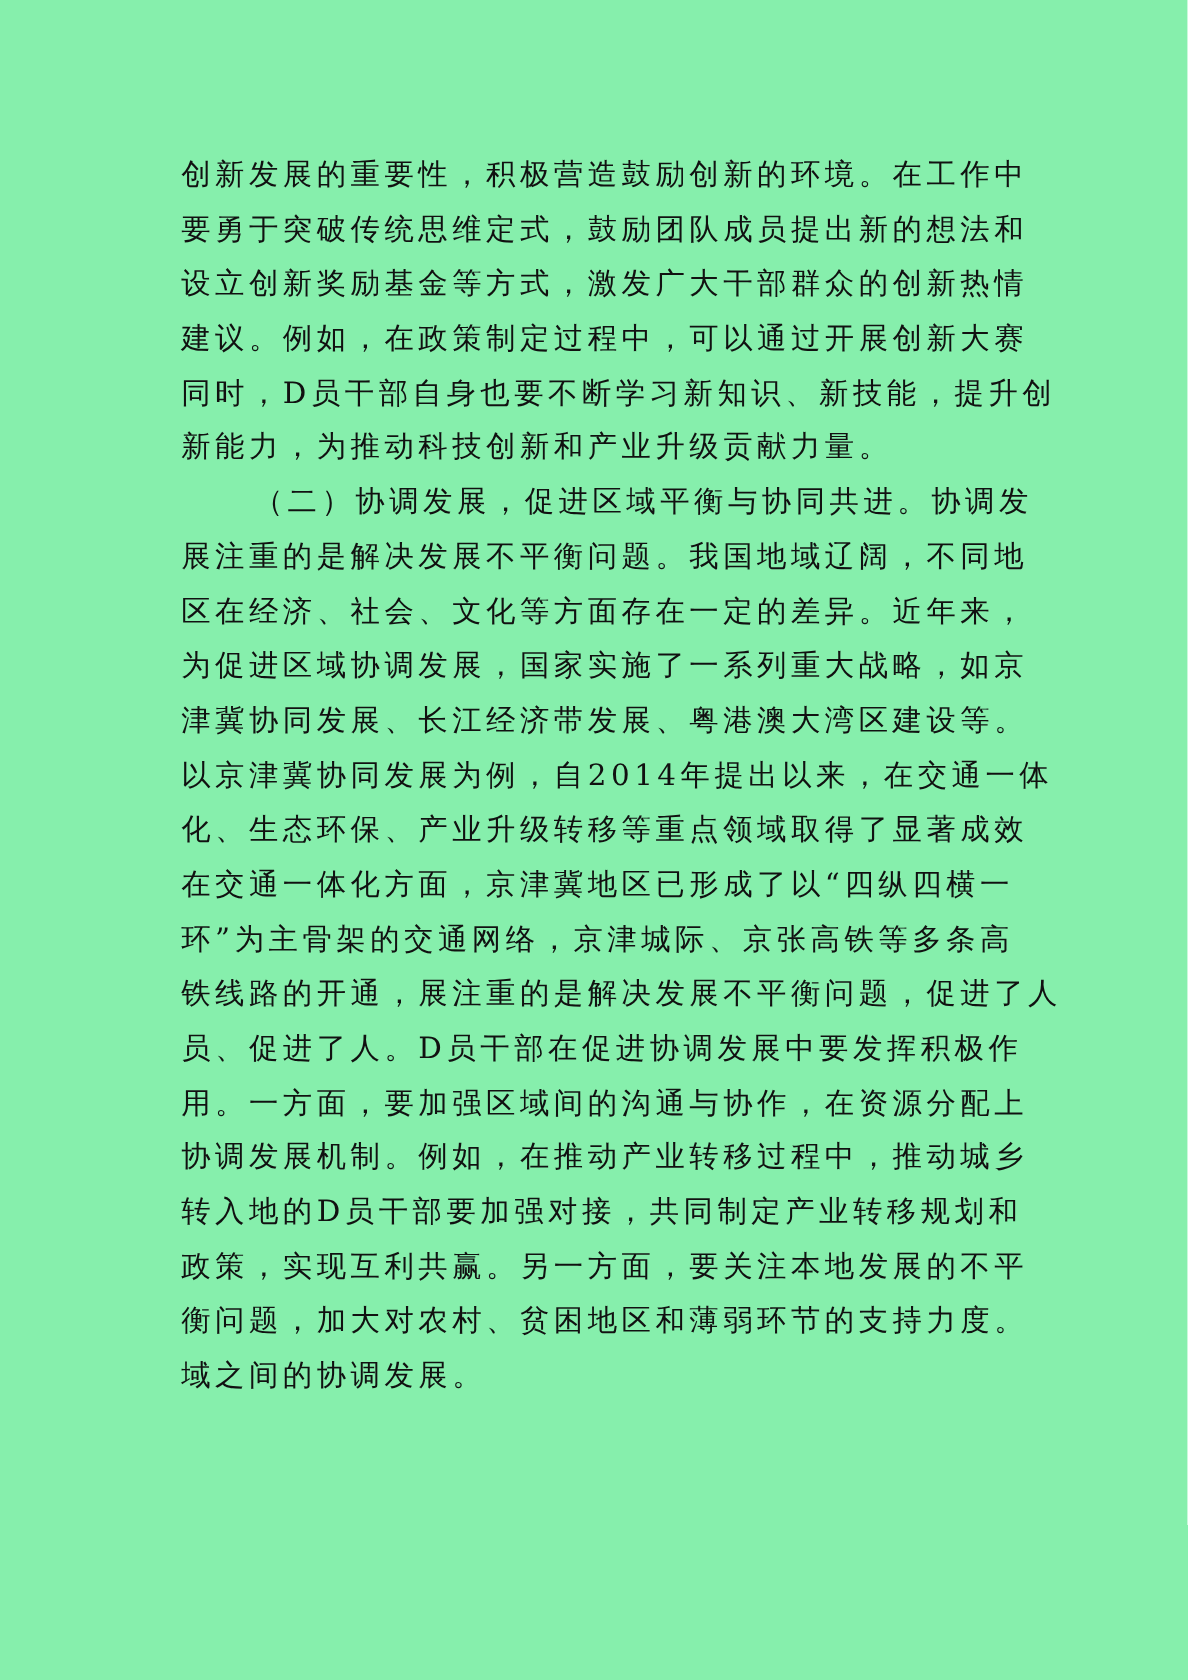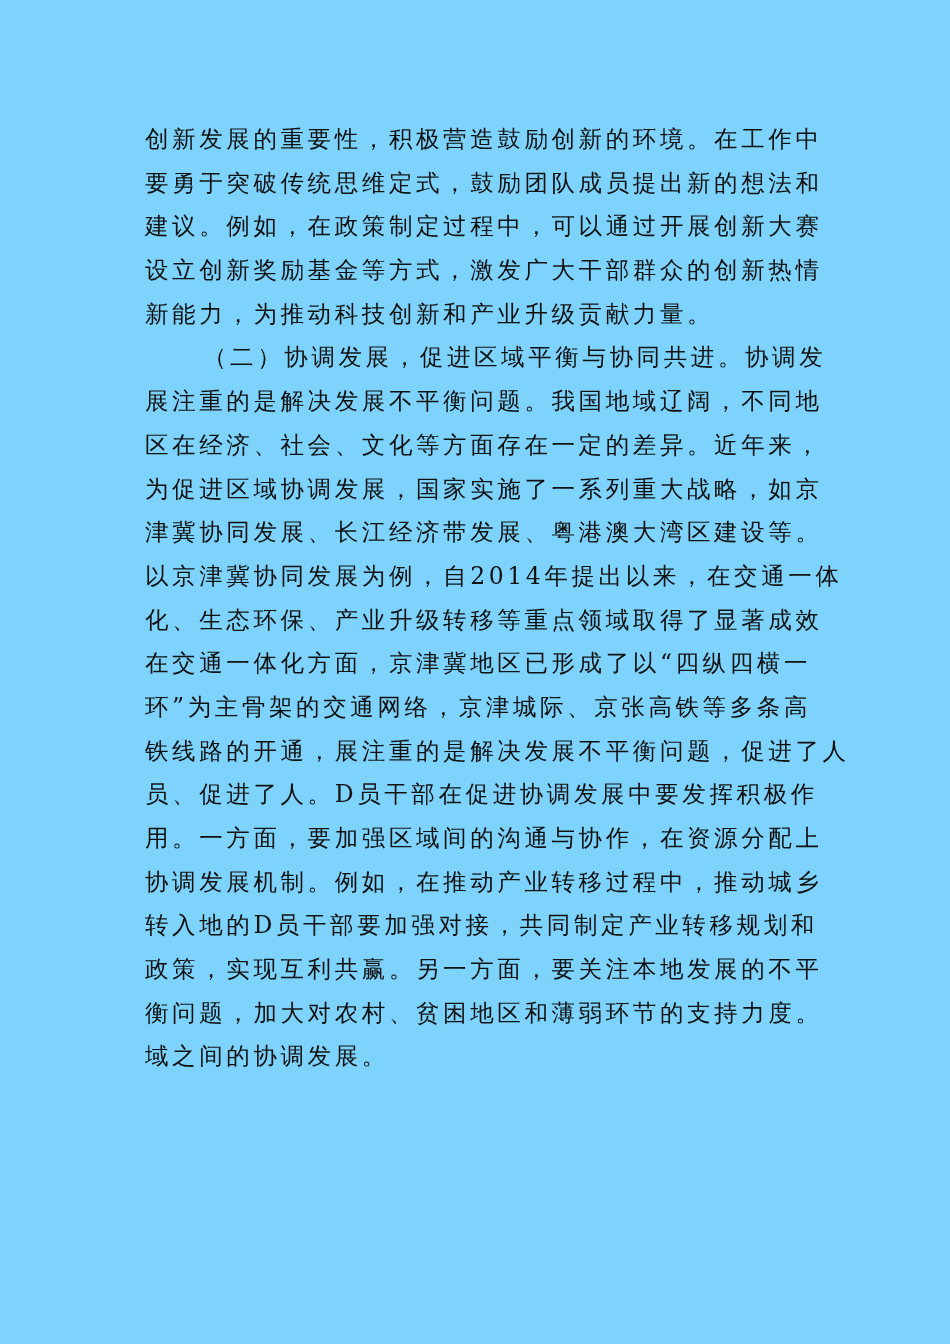--- a/index.html
+++ b/index.html
@@ -14,21 +14,21 @@
       overflow: hidden;
       font-family: "DejaVu Serif", "Liberation Serif", serif;
       color: #111111;
     }
     .page {
       position: absolute;
       left: 0;
       top: 0;
       width: 950px;
       height: 1344px;
-      background: #7dd3fc;
+      background: #86efac;
     }
     .text-block {
       position: absolute;
       left: 145px;
       top: 118px;
       width: 665px;
     }
     .line {
       height: 43.7px;
       line-height: 43.7px;
@@ -46,22 +46,23 @@
   </style>
 </head>
 <body>
 
 <div class="page">
   <div class="text-block">
 
     <div>
       <div class="line">创新发展的重要性，积极营造鼓励创新的环境。在工作中</div>
       <div class="line">要勇于突破传统思维定式，鼓励团队成员提出新的想法和</div>
+      <div class="line">设立创新奖励基金等方式，激发广大干部群众的创新热情</div>
       <div class="line">建议。例如，在政策制定过程中，可以通过开展创新大赛</div>
-      <div class="line">设立创新奖励基金等方式，激发广大干部群众的创新热情</div>
+      <div class="line">同时，D员干部自身也要不断学习新知识、新技能，提升创</div>
       <div class="line">新能力，为推动科技创新和产业升级贡献力量。</div>
     </div>
 
     <div>
       <div class="line indent"><span class="bold">（二）协调发展，促进区域平衡与协同共进。</span><span>协调发</span></div>
       <div class="line">展注重的是解决发展不平衡问题。我国地域辽阔，不同地</div>
       <div class="line">区在经济、社会、文化等方面存在一定的差异。近年来，</div>
       <div class="line">为促进区域协调发展，国家实施了一系列重大战略，如京</div>
       <div class="line">津冀协同发展、长江经济带发展、粤港澳大湾区建设等。</div>
       <div class="line">以京津冀协同发展为例，自2014年提出以来，在交通一体</div>

